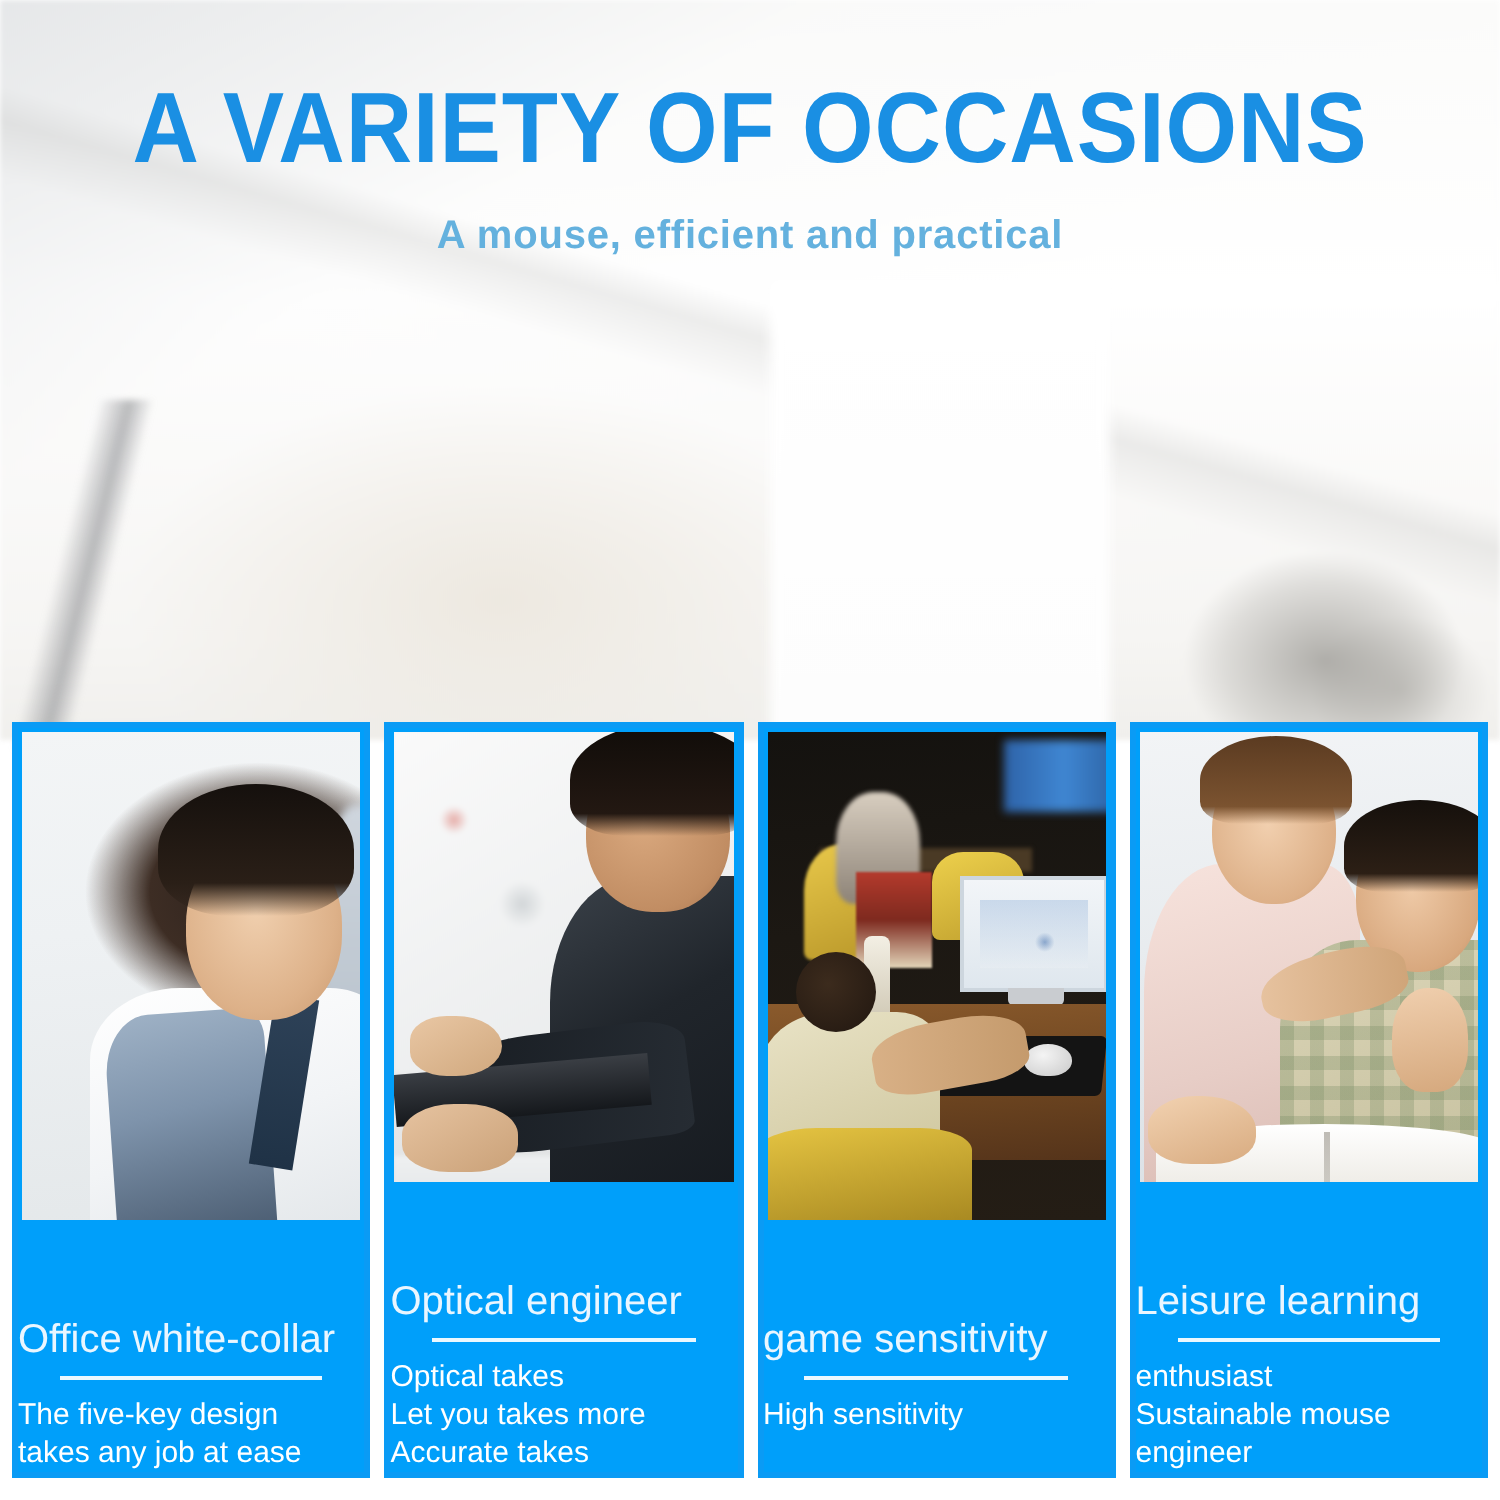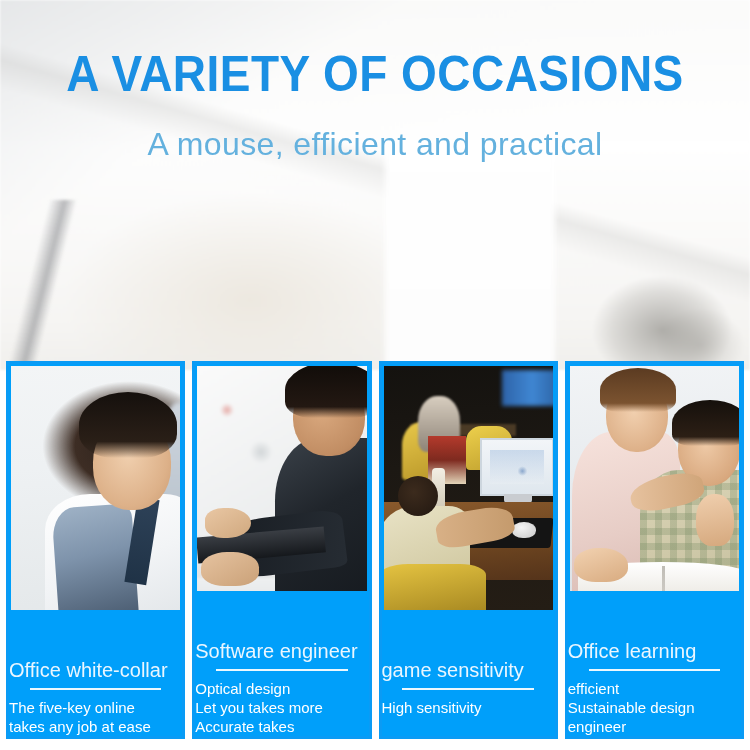--- a/index.html
+++ b/index.html
@@ -56,42 +56,42 @@
     width: 170px;
     height: 230px;
     background: linear-gradient(180deg, #ffffff 0%, #fdfdfd 100%);
     filter: blur(3px);
   }
 
   
   .heading-wrap {
     position: absolute;
     left: 0;
-    top: 10px;
+    top: 0;
     width: 750px;
     text-align: center;
   }
   .title {
     margin: 0;
     padding-top: 38px;
     font-family: "Liberation Sans Narrow", "Liberation Sans", sans-serif;
     font-size: 50px;
     line-height: 52px;
     font-weight: bold;
     letter-spacing: 0.5px;
     color: #1a8fe3;
     transform: scaleX(0.92);
     white-space: nowrap;
   }
   .subtitle {
-    margin: 16px;
+    margin: 0;
     padding-top: 12px;
-    font-size: 32px;
+    font-size: 20px;
     line-height: 32px;
-    font-weight: normal;
+    font-weight: bold;
     letter-spacing: 0.4px;
     color: #64b1de;
     white-space: nowrap;
   }
 
   
   .card-row {
     position: absolute;
     left: 6px;
     top: 361px;
@@ -440,21 +440,21 @@
           <div class="vest"></div>
           <div class="tie"></div>
           <div class="face"></div>
           <div class="hair"></div>
         </div>
       </div>
       <div class="card-caption">
         <div class="cap-title">Office white-collar</div>
         <div class="cap-rule"></div>
         <div class="cap-lines">
-          <div>The five-key online</div>
+          <div>The five-key design</div>
           <div>takes any job at ease</div>
         </div>
       </div>
     </div>
 
     <div class="card">
       <div class="card-photo">
         <div class="ph p2">
           <div class="wall"></div>
           <div class="deskline"></div>
@@ -462,24 +462,24 @@
           <div class="head"></div>
           <div class="hair"></div>
           <div class="arm"></div>
           <div class="keyboard"></div>
           <div class="hand1"></div>
           <div class="hand2"></div>
           <div class="cup"></div>
         </div>
       </div>
       <div class="card-caption">
-        <div class="cap-title">Software engineer</div>
+        <div class="cap-title">Optical engineer</div>
         <div class="cap-rule"></div>
         <div class="cap-lines">
-          <div>Optical design</div>
+          <div>Optical takes</div>
           <div>Let you takes more</div>
           <div>Accurate takes</div>
         </div>
       </div>
     </div>
 
     <div class="card clip">
       <div class="card-photo">
         <div class="ph p3">
           <div class="backlight"></div>
@@ -518,24 +518,24 @@
           <div class="body2"></div>
           <div class="head2"></div>
           <div class="hair2"></div>
           <div class="arm"></div>
           <div class="hands"></div>
           <div class="book"></div>
           <div class="hand-left"></div>
         </div>
       </div>
       <div class="card-caption">
-        <div class="cap-title">Office learning</div>
+        <div class="cap-title">Leisure learning</div>
         <div class="cap-rule"></div>
         <div class="cap-lines">
-          <div>efficient</div>
-          <div>Sustainable design</div>
+          <div>enthusiast</div>
+          <div>Sustainable mouse</div>
           <div>engineer</div>
         </div>
       </div>
     </div>
 
   </div>
 </div>
 
 </body></html>

